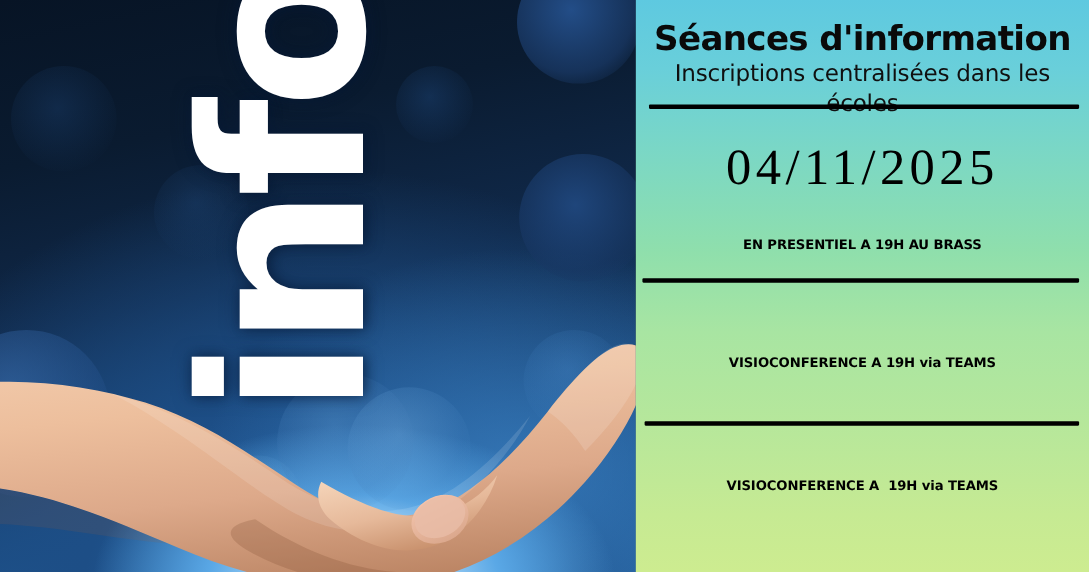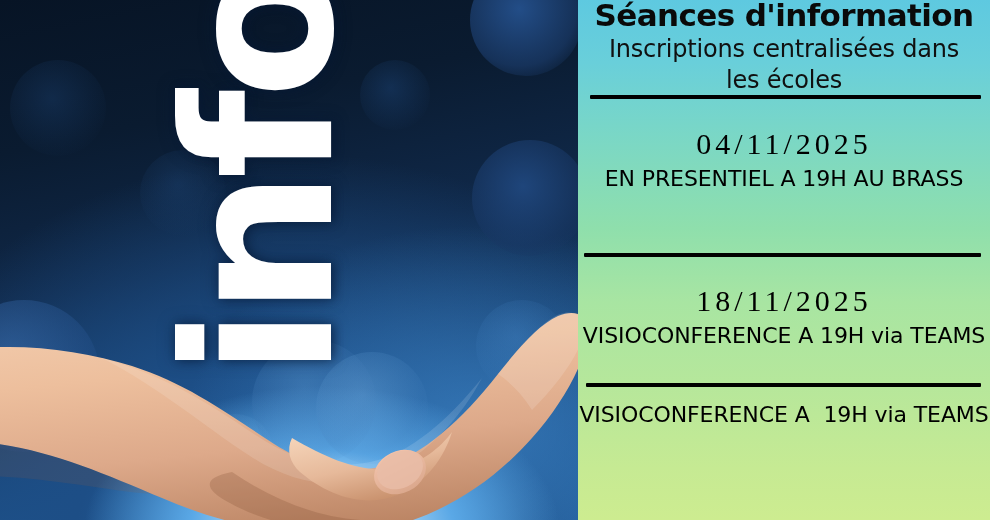--- a/index.html
+++ b/index.html
@@ -90,60 +90,61 @@
     color:#0a0a0a;
   }
 
   .headline {
     text-align:center;
     font-family:"DejaVu Sans", sans-serif;
     font-weight:bold;
     font-size:31px;
     line-height:1.0;
     letter-spacing:-0.6px;
-    padding-top:0;
+    padding-top:20px;
   }
   .subline {
     text-align:center;
     font-family:"DejaVu Sans", sans-serif;
     font-weight:normal;
-    font-size:24px;
+    font-size:21px;
     line-height:1.28;
     letter-spacing:-0.2px;
     padding-top:3px;
     color:#101010;
   }
 
   .rule { height:4px; background:#000; border-radius:1px; }
   .rule-1 { position:absolute; left:12px;  top:95px;  width:391px; }
   .rule-2 { position:absolute; left:6px;   top:253px; width:397px; }
   .rule-3 { position:absolute; left:8px;   top:383px; width:395px; }
 
   .entry { position:absolute; left:0; width:412px; text-align:center; }
   .e1 { top:128px; }
   .e2 { top:285px; }
   .e3 { top:396px; }
 
   .date {
     font-family:"Liberation Serif", serif;
     font-weight:normal;
-    font-size:30px;
+    font-size:46px;
     line-height:1.06;
     letter-spacing:4px;
     color:#000;
   }
   .caption {
     font-family:"DejaVu Sans", sans-serif;
-    font-weight:normal;
-    font-size:22px;
+    font-weight:bold;
+    font-size:12px;
     letter-spacing:-0.1px;
     line-height:1.2;
     padding-top:6px;
     color:#000;
     white-space:pre;
+    margin-top:32px;
   }
 </style>
 </head>
 <body>
 
 <div id="poster">
 
   <div class="visual">
     <div class="bokeh b9"></div>
     <div class="bokeh b10"></div>
@@ -230,21 +231,20 @@
     <div class="rule rule-1"></div>
 
     <div class="entry e1">
       <div class="date">04/11/2025</div>
       <div class="caption">EN PRESENTIEL A 19H AU BRASS</div>
     </div>
 
     <div class="rule rule-2"></div>
 
     <div class="entry e2">
-      <div class="date">18/11/2025</div>
       <div class="caption">VISIOCONFERENCE A 19H via TEAMS</div>
     </div>
 
     <div class="rule rule-3"></div>
 
     <div class="entry e3">
       <div class="caption">VISIOCONFERENCE A  19H via TEAMS</div>
     </div>
 
   </div>

